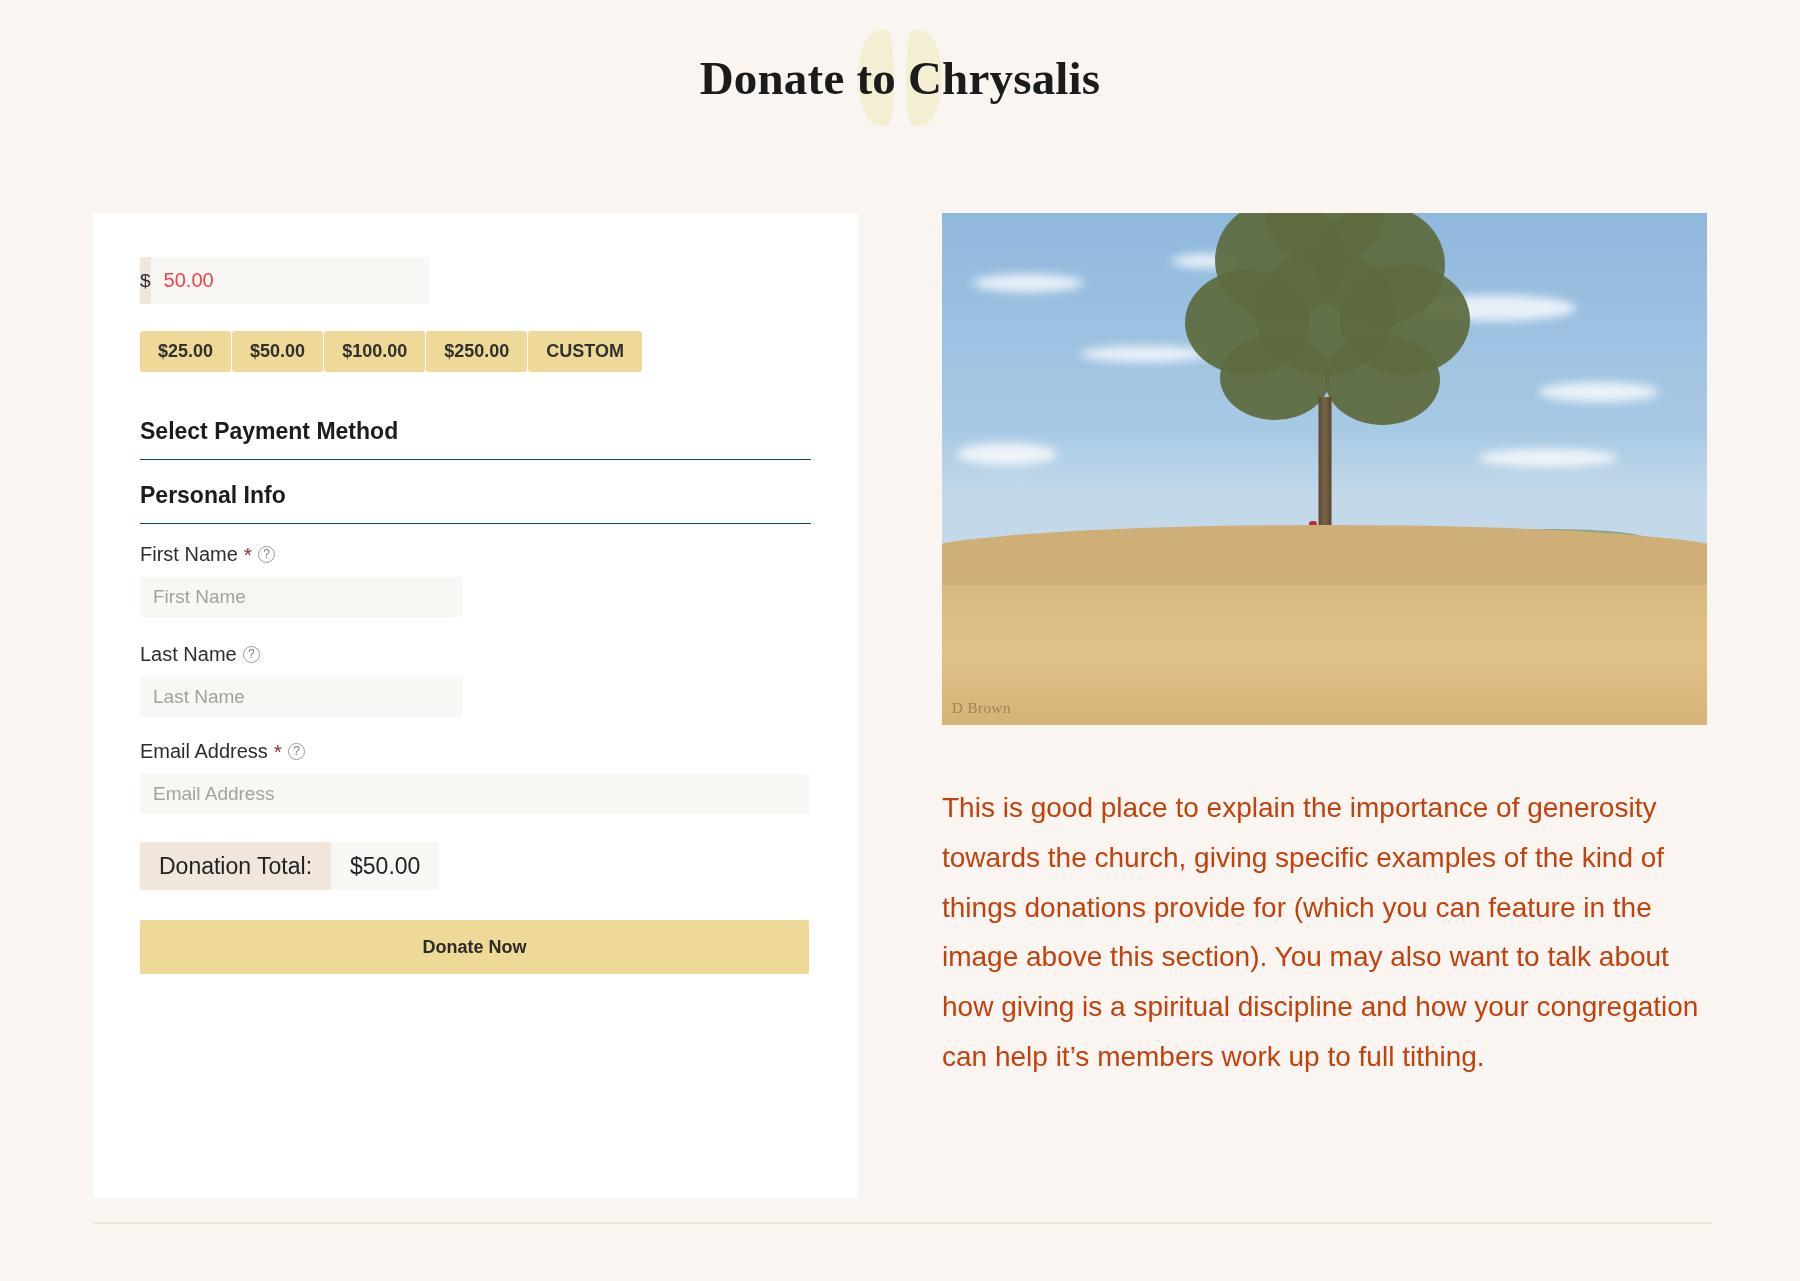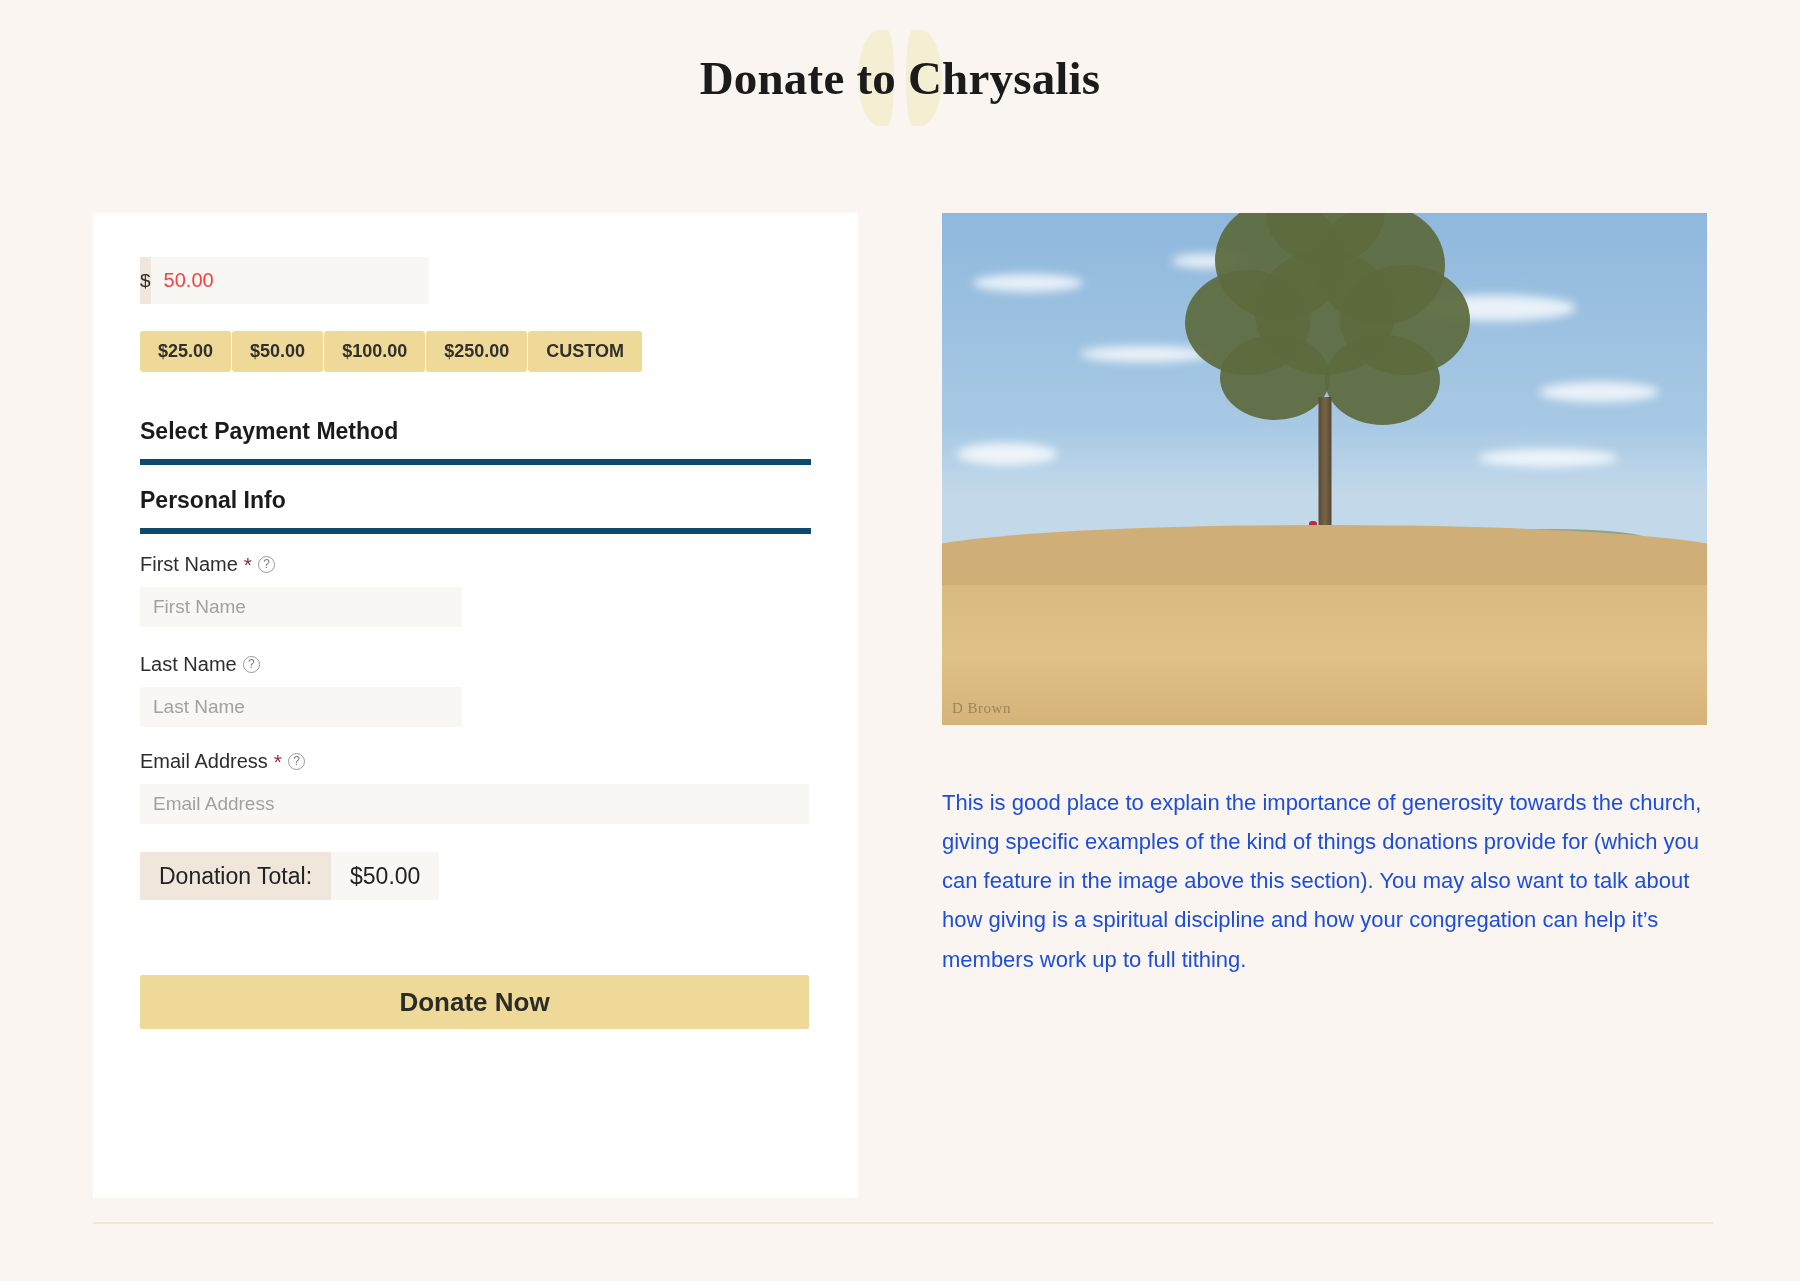--- a/index.html
+++ b/index.html
@@ -139,21 +139,21 @@
     cursor: pointer;
     white-space: nowrap;
   }
 
   
   .section-heading {
     font-size: 23px;
     font-weight: 700;
     color: #1b1b1b;
     padding-bottom: 14px;
-    border-bottom: 6px solid #0c4a6e;
+    border-bottom: 1px solid #0c4a6e;
     margin-bottom: 22px;
   }
   .section-heading.tight { margin-bottom: 18px; }
 
   
   .radio-row {
     display: flex;
     align-items: center;
     gap: 38px;
     margin-bottom: 26px;
@@ -261,25 +261,24 @@
     color: #222;
   }
 
   .donate-btn {
     width: 669px;
     height: 54px;
     background: #eed998;
     border: none;
     border-radius: 2px;
     font-family: "Liberation Sans", sans-serif;
-    font-size: 26px;
+    font-size: 18px;
     font-weight: 700;
     color: #2b2b28;
     cursor: pointer;
-    margin-top: 45px;
   }
 
   
   .right-col { width: 765px; }
 
   .hero-photo {
     width: 765px;
     height: 512px;
     position: relative;
     overflow: hidden;
@@ -356,23 +355,23 @@
     left: 10px;
     bottom: 8px;
     font-size: 15px;
     color: rgba(90,70,45,0.45);
     font-family: "Liberation Serif", serif;
     letter-spacing: 0.5px;
   }
 
   .hero-text {
     margin-top: 58px;
-    font-size: 22px;
+    font-size: 28px;
     line-height: 1.78;
-    color: #1d4ed8;
+    color: #c2410c;
     width: 760px;
   }
 
   
   .footer-rule {
     position: absolute;
     left: 93px;
     top: 1222px;
     width: 1620px;
     height: 2px;

